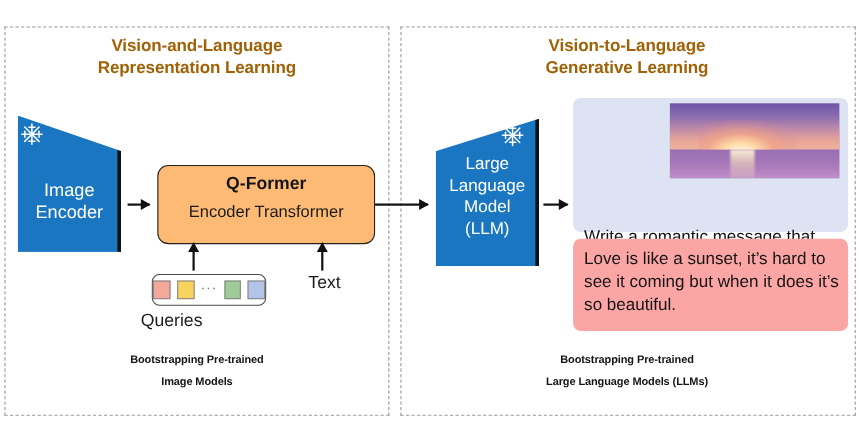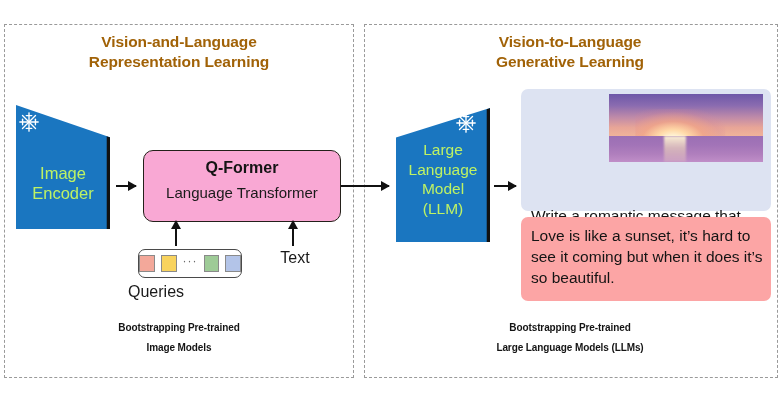--- a/index.html
+++ b/index.html
@@ -45,33 +45,33 @@
     clip-path:polygon(0% 22%,100% 0%,100% 100%,0% 100%);
   }
   #llm .trap-edge{
     position:absolute;inset:0;
     background:linear-gradient(to right,rgba(0,0,0,0) 0,rgba(0,0,0,0) 96%,#111 97%,#111 100%);
     clip-path:polygon(0% 22%,100% 0%,100% 100%,0% 100%);
     pointer-events:none;
   }
   .trap-label{
     position:absolute;left:0;width:100%;text-align:center;
-    color:#bef264;font-size:16.5px;line-height:20px;
+    color:#ffffff;font-size:16.5px;line-height:20px;
   }
   #image-encoder .trap-label{top:58px;}
   #llm .trap-label{top:32px;font-size:15.5px;line-height:19.5px;}
 
   .snowflake{position:absolute;width:22px;height:22px;}
   #snow-enc{left:18px;top:111px;}
   #snow-llm{left:455px;top:112px;}
 
   
   #qformer{
     position:absolute;left:143px;top:150px;width:198px;height:72px;
-    background:#f9a8d4;border:1.6px solid #24201a;border-radius:10px;
+    background:#fdba74;border:1.6px solid #24201a;border-radius:10px;
     box-sizing:border-box;
   }
   #qformer-title{
     position:absolute;left:0;top:8px;width:100%;text-align:center;
     font-weight:bold;font-size:16px;color:#141414;
   }
   #qformer-sub{
     position:absolute;left:0;top:33px;width:100%;text-align:center;
     font-size:15px;color:#1a1a1a;
   }
@@ -172,21 +172,21 @@
       <line x1="9" y1="19" x2="15" y2="19"></line>
       <line x1="5" y1="9" x2="5" y2="15"></line>
       <line x1="19" y1="9" x2="19" y2="15"></line>
     </g>
   </svg>
 
   <div class="arrow-h" id="arrow-enc-qf"></div>
 
   <div id="qformer">
     <div id="qformer-title">Q-Former</div>
-    <div id="qformer-sub">Language Transformer</div>
+    <div id="qformer-sub">Encoder Transformer</div>
   </div>
 
   <div class="arrow-v" id="arrow-queries"></div>
   <div class="arrow-v" id="arrow-text"></div>
 
   <div id="queries-box">
     <span class="query-sq" style="background:#f3a89a"></span>
     <span class="query-sq" style="background:#f8d35e"></span>
     <span class="query-dots">···</span>
     <span class="query-sq" style="background:#9ecb97"></span>

